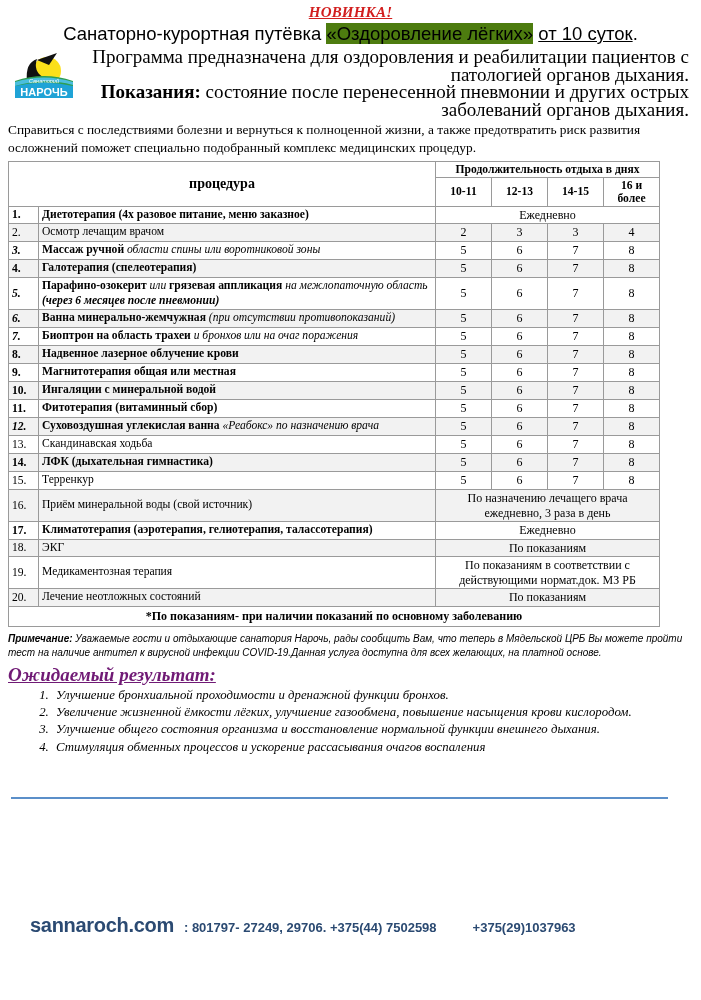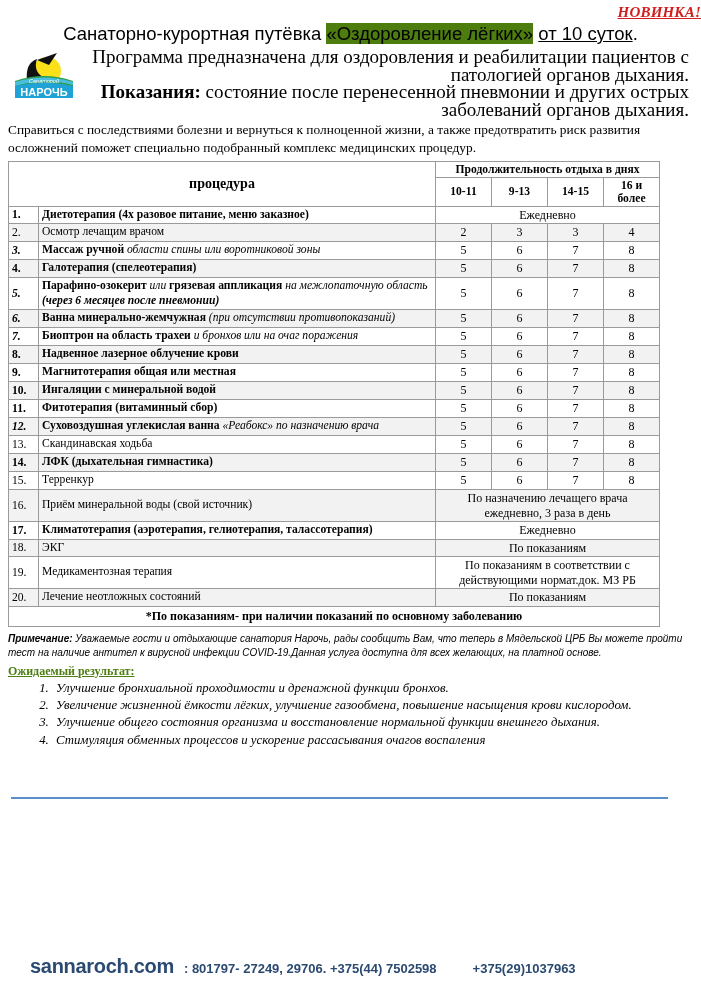--- a/index.html
+++ b/index.html
@@ -8,21 +8,21 @@
     background:#ffffff;
     font-family:"Liberation Serif","DejaVu Serif",serif;
     color:#000000;
     overflow:hidden;
     position:relative;
   }
   .page{position:relative;width:701px;height:1000px;box-sizing:border-box;}
 
   
   .novinka{
-    text-align:right;
+    text-align:center;
     font-weight:bold;font-style:italic;
     font-size:15px;
     color:#d21e1e;
     text-decoration:underline;
     letter-spacing:.2px;
     padding-top:4px;
     line-height:16px;
   }
   .main-title{
     text-align:center;
@@ -103,41 +103,41 @@
   .primech{
     margin:5px 8px 0 8px;
     font-family:"Liberation Sans","DejaVu Sans",sans-serif;
     font-style:italic;
     font-size:10px;
     line-height:14px;
     text-align:left;
   }
   .result-head{
     margin:4px 0 1px 8px;
-    color:#4d7c0f;
-    font-weight:bold;
-    font-size:12px;
+    color:#701a75;
+    font-weight:bold;font-style:italic;
+    font-size:19px;
     text-decoration:underline;
   }
   ol.results{
     margin:0;padding-left:52px;
     font-style:italic;
     font-size:12.8px;
     line-height:17.4px;
   }
   ol.results li{padding-left:4px;margin:0;}
 
   
   .rule{
     position:absolute;left:11px;top:797px;
     width:657px;height:0;
     border-top:2px solid #5b8fc9;
   }
   .footer{
-    position:absolute;left:0;top:955px;width:701px;
+    position:absolute;left:0;top:914px;width:701px;
     font-family:"Liberation Sans","DejaVu Sans",sans-serif;
     color:#2b4a72;
     white-space:nowrap;
   }
   .f-site{
     display:inline-block;
     margin-left:30px;
     font-weight:bold;font-size:20px;
     letter-spacing:-.3px;
     vertical-align:baseline;
@@ -190,21 +190,21 @@
         <col style="width:56px">
         <col style="width:56px">
     </colgroup>
     <thead>
       <tr>
         <th class="hdr-proc" rowspan="2" colspan="2">процедура</th>
         <th class="hdr-dur" colspan="4">Продолжительность отдыха в днях</th>
       </tr>
       <tr>
         <th class="hdr-sub">10-11</th>
-        <th class="hdr-sub">9-13</th>
+        <th class="hdr-sub">12-13</th>
         <th class="hdr-sub">14-15</th>
         <th class="hdr-sub">16 и более</th>
       </tr>
     </thead>
     <tbody id="proc-body">
         <tr>
           <td class="num" style="font-weight: bold;">1.</td>
           <td class="proc-txt"><span class="b">Диетотерапия (4х разовое питание, меню заказное)</span></td>
           <td class="span-all" colspan="4">Ежедневно</td>
         </tr>

